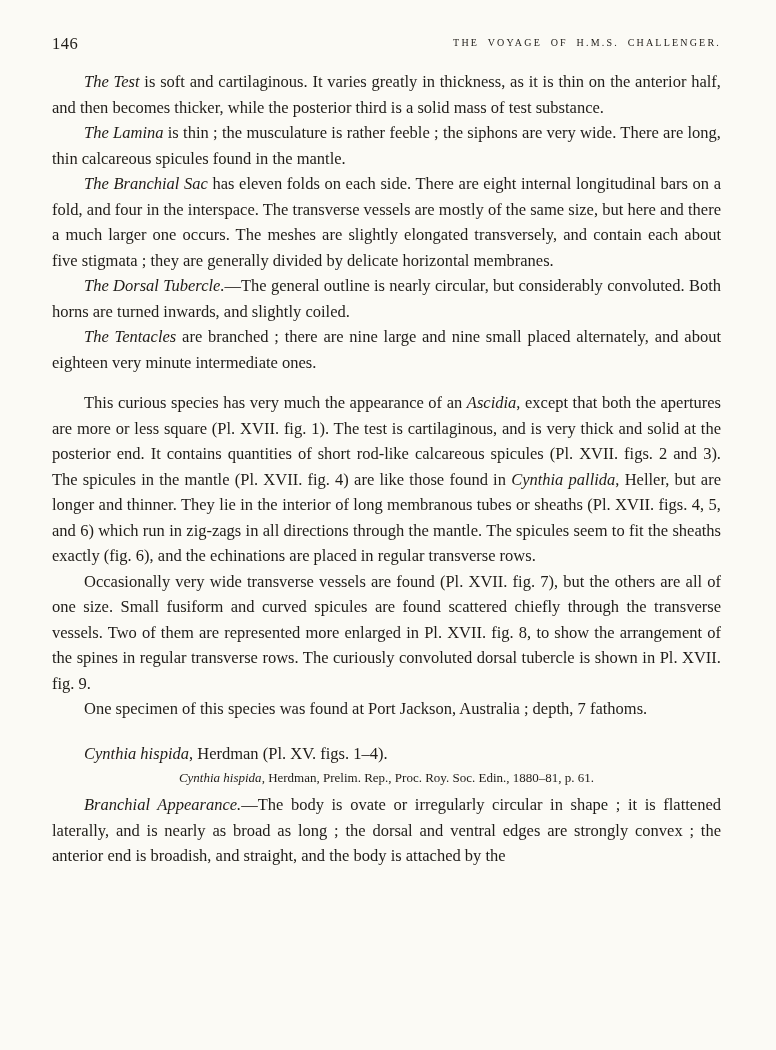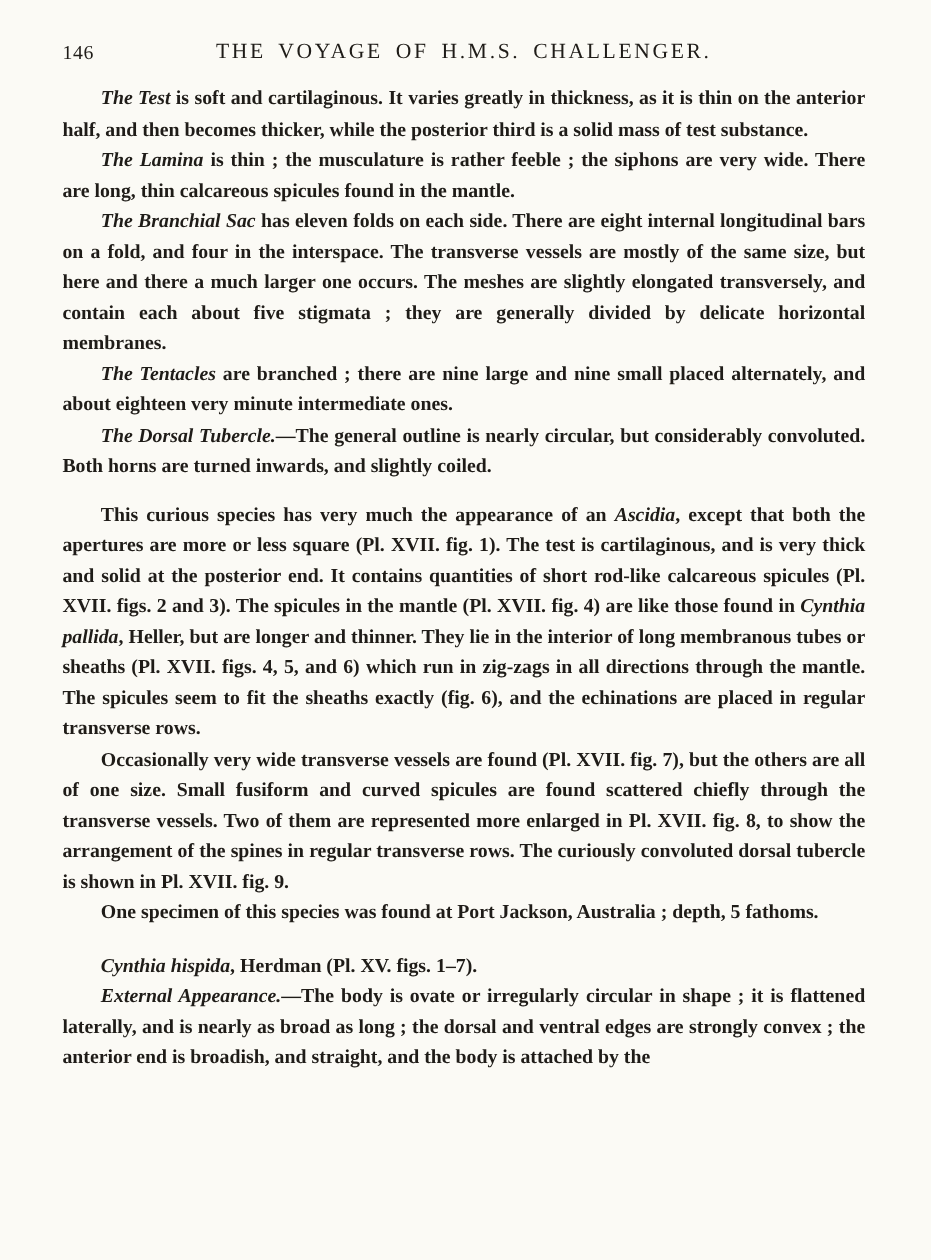--- a/index.html
+++ b/index.html
@@ -15,28 +15,27 @@
     color: var(--ink, #1f1c18);
     font-size: 16.5px;
     line-height: 25.5px;
   }
   .header { position: relative; height: 26px; margin-bottom: 13px; }
   .page-number {
     position: absolute; left: 0; top: 1px;
     font-size: 16.5px; letter-spacing: 0.5px;
   }
   .running-title {
-    display: block; text-align: center;
-    font-size: 18px; letter-spacing: 2.2px; word-spacing: 4px;
+    display: block; text-align: right;
+    font-size: 10px; letter-spacing: 2.2px; word-spacing: 4px;
   }
   .text-body p {
     margin: 0;
     text-align: justify;
     text-indent: 32px;
-    font-weight: bold;
   }
   .text-body p.section-start { margin-top: 15px; }
   .text-body p.species-heading { margin-top: 19px; text-align: left; }
   .text-body p.citation {
     margin-top: 1px; text-align: center; text-indent: 0;
     font-size: 13px; line-height: 21px;
   }
   .text-body p.citation + p { margin-top: 4px; }
   .it { font-style: italic; }
 </style>
@@ -45,21 +44,22 @@
 
 <div class="page">
   <div class="header">
     <span class="page-number">146</span>
     <span class="running-title">THE VOYAGE OF H.M.S. CHALLENGER.</span>
   </div>
   <div class="text-body" id="text-body">
       <p><span class="it">The Test</span><span> is soft and cartilaginous.  It varies greatly in thickness, as it is thin on the anterior half, and then becomes thicker, while the posterior third is a solid mass of test substance.</span></p>
       <p><span class="it">The Lamina</span><span> is thin ; the musculature is rather feeble ; the siphons are very wide. There are long, thin calcareous spicules found in the mantle.</span></p>
       <p><span class="it">The Branchial Sac</span><span> has eleven folds on each side.  There are eight internal longitudinal bars on a fold, and four in the interspace.  The transverse vessels are mostly of the same size, but here and there a much larger one occurs.  The meshes are slightly elongated transversely, and contain each about five stigmata ; they are generally divided by delicate horizontal membranes.</span></p>
+      <p><span class="it">The Dorsal Tubercle.</span><span>—The general outline is nearly circular, but considerably convoluted.  Both horns are turned inwards, and slightly coiled.</span></p>
       <p><span class="it">The Tentacles</span><span> are branched ; there are nine large and nine small placed alternately, and about eighteen very minute intermediate ones.</span></p>
-      <p><span class="it">The Dorsal Tubercle.</span><span>—The general outline is nearly circular, but considerably convoluted.  Both horns are turned inwards, and slightly coiled.</span></p>
       <p class="section-start"><span>This curious species has very much the appearance of an </span><span class="it">Ascidia</span><span>, except that both the apertures are more or less square (Pl. XVII. fig. 1).  The test is cartilaginous, and is very thick and solid at the posterior end.  It contains quantities of short rod-like calcareous spicules (Pl. XVII. figs. 2 and 3).  The spicules in the mantle (Pl. XVII. fig. 4) are like those found in </span><span class="it">Cynthia pallida</span><span>, Heller, but are longer and thinner.  They lie in the interior of long membranous tubes or sheaths (Pl. XVII. figs. 4, 5, and 6) which run in zig-zags in all directions through the mantle.  The spicules seem to fit the sheaths exactly (fig. 6), and the echinations are placed in regular transverse rows.</span></p>
       <p><span>Occasionally very wide transverse vessels are found (Pl. XVII. fig. 7), but the others are all of one size.  Small fusiform and curved spicules are found scattered chiefly through the transverse vessels.  Two of them are represented more enlarged in Pl. XVII. fig. 8, to show the arrangement of the spines in regular transverse rows.  The curiously convoluted dorsal tubercle is shown in Pl. XVII. fig. 9.</span></p>
-      <p><span>One specimen of this species was found at Port Jackson, Australia ; depth, 5 fathoms.</span></p>
-      <p class="species-heading"><span class="it">Cynthia hispida</span><span>, Herdman (Pl. XV. figs. 1–7).</span></p>
-      <p><span class="it">External Appearance.</span><span>—The body is ovate or irregularly circular in shape ; it is flattened laterally, and is nearly as broad as long ; the dorsal and ventral edges are strongly convex ; the anterior end is broadish, and straight, and the body is attached by the</span></p>
+      <p><span>One specimen of this species was found at Port Jackson, Australia ; depth, 7 fathoms.</span></p>
+      <p class="species-heading"><span class="it">Cynthia hispida</span><span>, Herdman (Pl. XV. figs. 1–4).</span></p>
+      <p class="citation"><span class="it">Cynthia hispida</span><span>, Herdman, Prelim. Rep., Proc. Roy. Soc. Edin., 1880–81, p. 61.</span></p>
+      <p><span class="it">Branchial Appearance.</span><span>—The body is ovate or irregularly circular in shape ; it is flattened laterally, and is nearly as broad as long ; the dorsal and ventral edges are strongly convex ; the anterior end is broadish, and straight, and the body is attached by the</span></p>
     </div>
 </div>
 
 </body></html>

